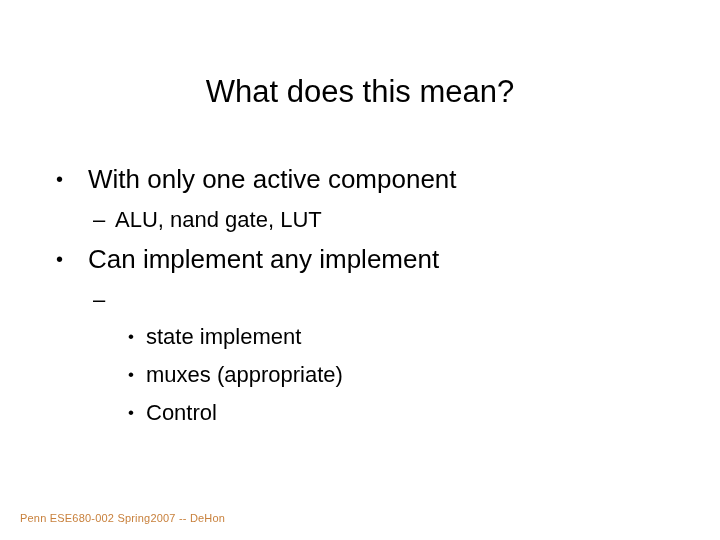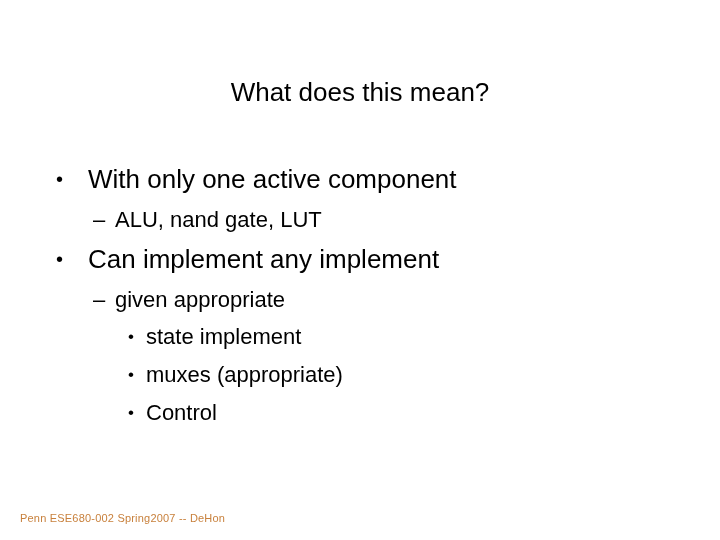--- a/index.html
+++ b/index.html
@@ -20,21 +20,21 @@
   }
 
   
   #slide-title {
     position: absolute;
     left: 0;
     top: 74px;
     width: 720px;
     text-align: center;
     font-family: "Liberation Sans", sans-serif;
-    font-size: 26px;
+    font-size: 31px;
     font-weight: 400;
     line-height: 36px;
     letter-spacing: 0px;
     color: #000000;
     white-space: nowrap;
   }
 
   
   #slide-body {
     position: absolute;
@@ -145,21 +145,21 @@
 
 <div id="slide">
 
   <div id="slide-title">What does this mean?</div>
 
   <div id="slide-body">
 
   <div class="bullet-row lvl1"><span class="bullet-marker">•</span><span class="bullet-text"><span>With only one active component</span></span></div>
       <div class="bullet-row lvl2"><span class="bullet-marker">–</span><span class="bullet-text"><span>ALU, </span><span class="emph">nand</span><span> gate, LUT</span></span></div>
       <div class="bullet-row lvl1"><span class="bullet-marker">•</span><span class="bullet-text"><span>Can implement </span><span class="emph">any</span><span> implement</span></span></div>
-      <div class="bullet-row lvl2"><span class="bullet-marker">–</span><span class="bullet-text"><span>given appropriate</span></span></div>
+      <div class="bullet-row lvl2"><span class="bullet-marker">–</span></div>
       <div class="bullet-row lvl3"><span class="bullet-marker">•</span><span class="bullet-text"><span>state implement</span></span></div>
       <div class="bullet-row lvl3"><span class="bullet-marker">•</span><span class="bullet-text"><span>muxes (appropriate)</span></span></div>
       <div class="bullet-row lvl3"><span class="bullet-marker">•</span><span class="bullet-text"><span>Control</span></span></div>
     </div>
 
   <div id="footer-text">Penn ESE680-002 Spring2007 -- DeHon</div>
 
 
 </div>
 

